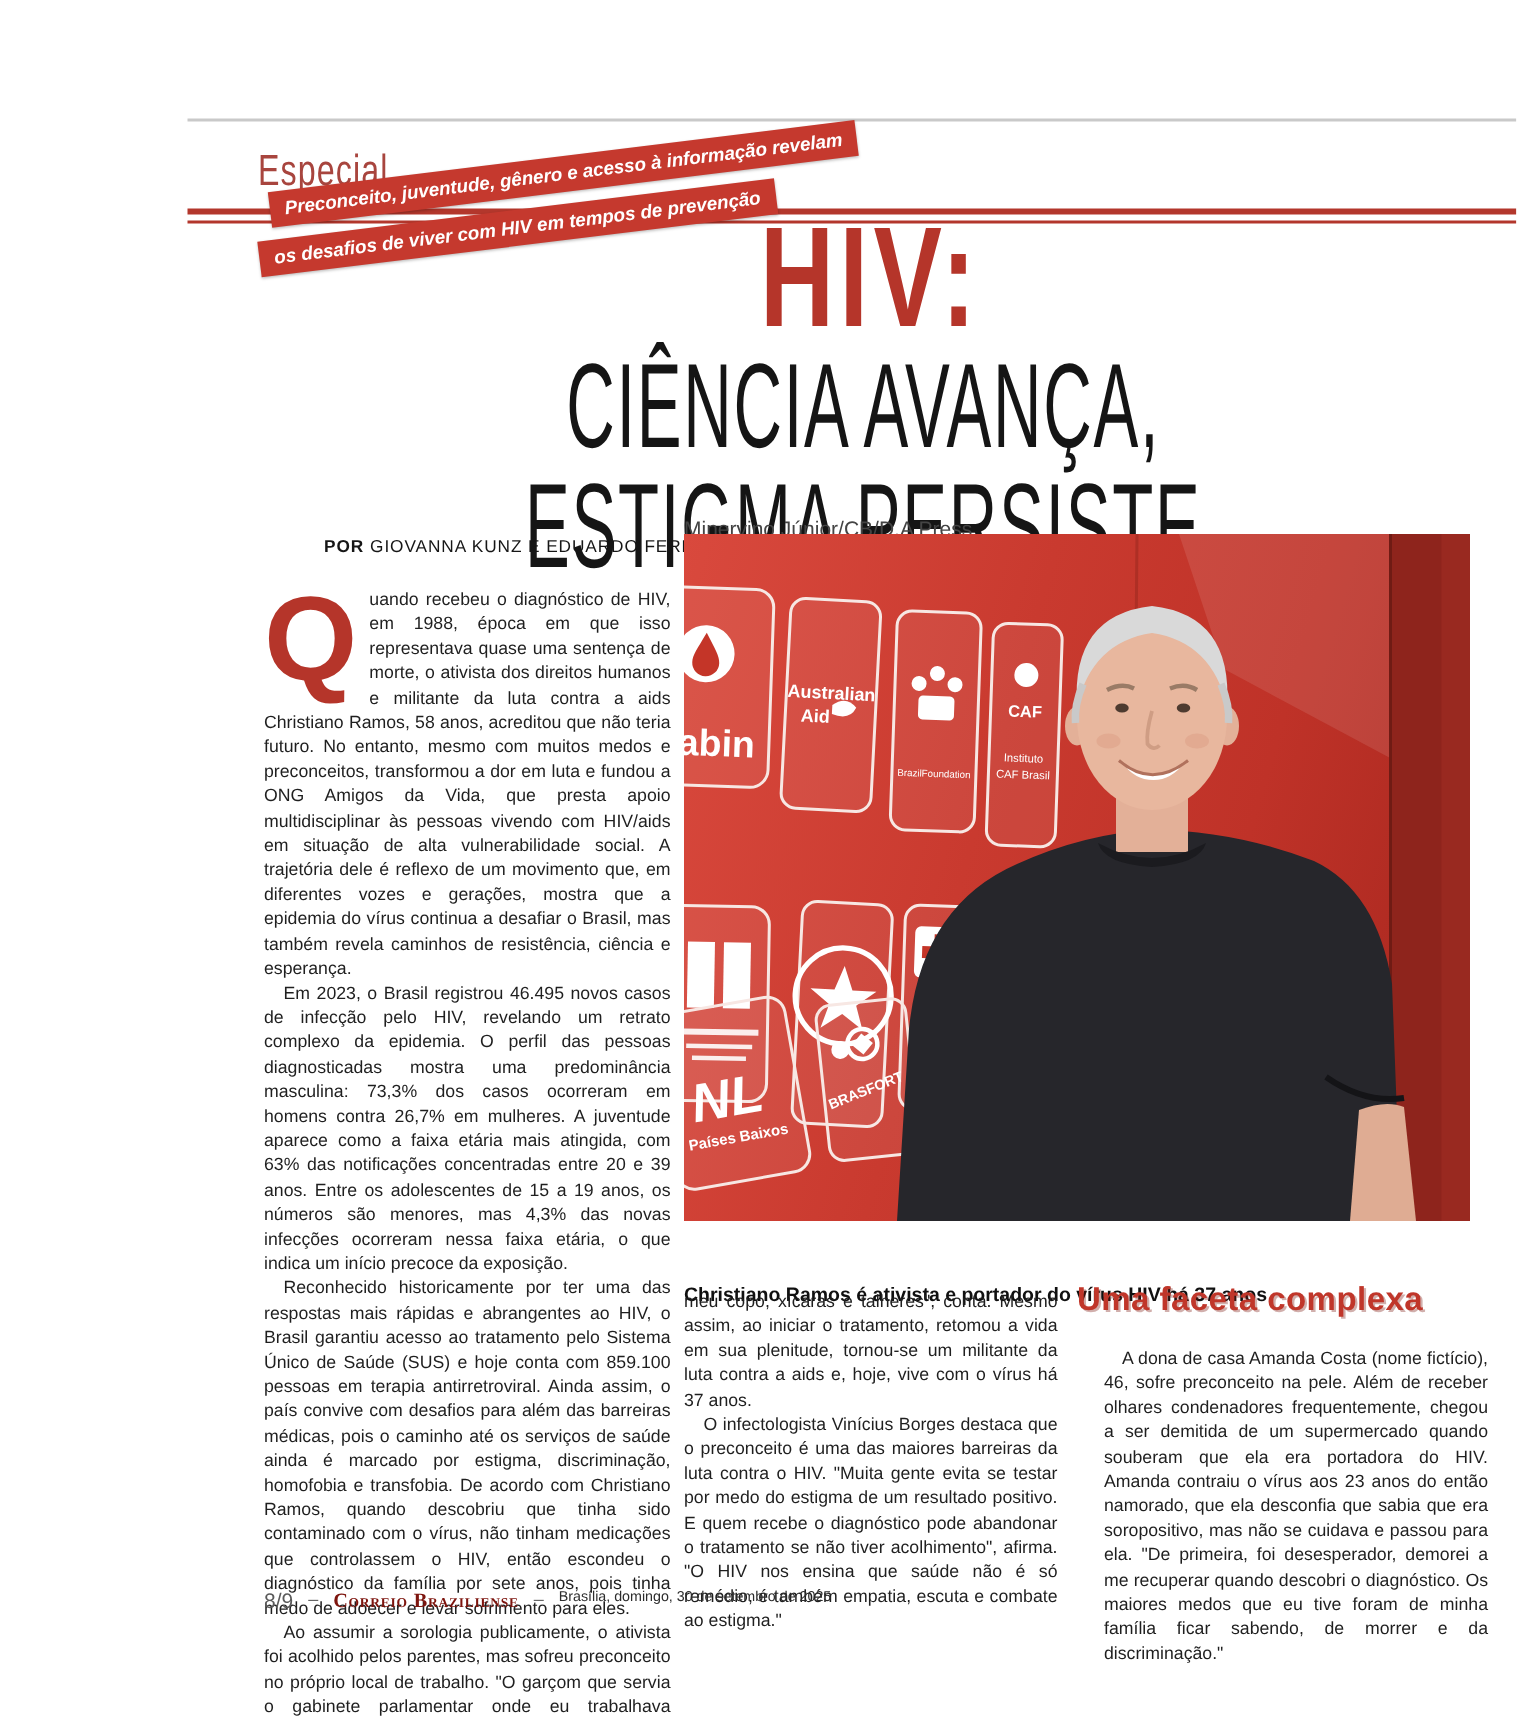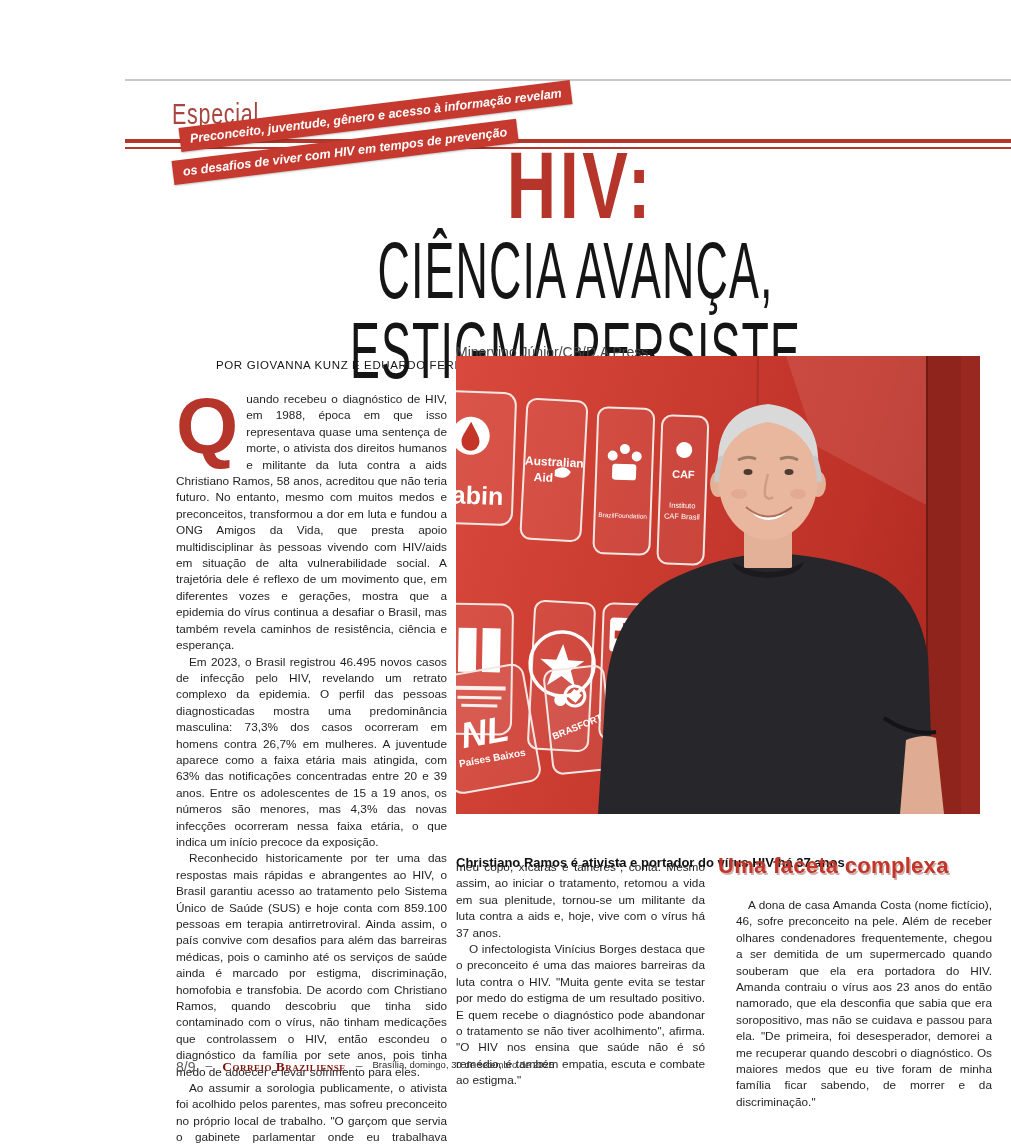--- a/index.html
+++ b/index.html
@@ -19,21 +19,21 @@
   .ribbon2{left:173px;top:161px;font-size:12.5px;transform:rotate(-7deg);}
 
   .hl-red{position:absolute;left:400px;top:138px;width:360px;text-align:center;}
   .hl-red span{display:inline-block;font-size:95px;font-weight:700;color:#b5352a;
                letter-spacing:5px;transform:scaleX(.72);transform-origin:center;line-height:1;}
   .hl-black{position:absolute;left:70px;top:231px;width:1011px;text-align:center;}
   .hl-black span{display:inline-block;font-size:80px;font-weight:400;color:#151515;
                  letter-spacing:2px;transform:scaleX(.56);transform-origin:center;line-height:1;}
 
   .byline{position:absolute;left:176px;top:359px;font-size:11.5px;letter-spacing:.6px;color:#161616;}
-  .byline b{font-weight:400;margin-right:4px;padding-left:40px;}
+  .byline b{font-weight:700;margin-right:4px;padding-left:40px;}
 
   .col{position:absolute;font-size:11.8px;line-height:16.4px;text-align:justify;color:#1f1f1f;}
   .col p{margin:0;}
   .col p + p{text-indent:13px;}
   .col1{left:176px;top:391px;width:271px;}
   .col2{left:456px;top:859px;width:249px;}
 
   .dropcap{float:left;font-size:80px;line-height:.78;font-weight:600;color:#b5352a;
            margin:4px 8px 0 0;}
 

